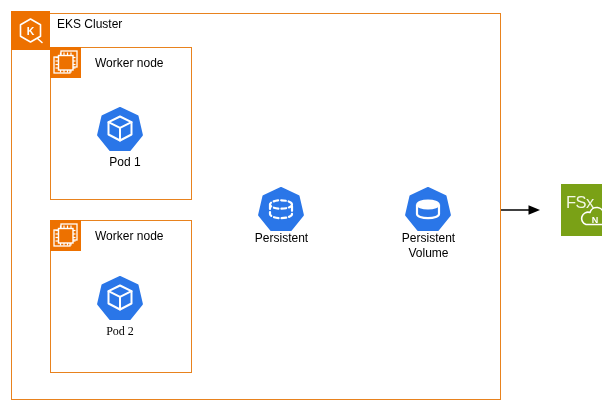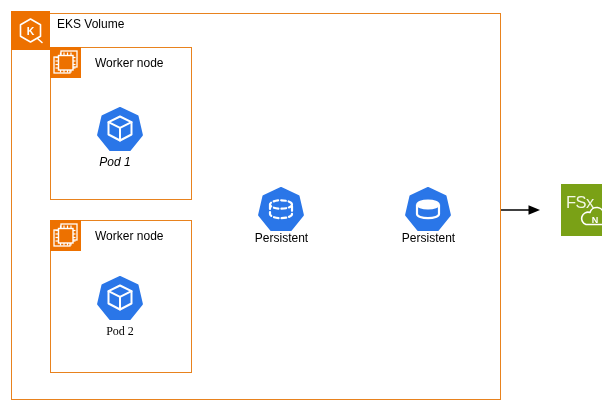--- a/index.html
+++ b/index.html
@@ -17,21 +17,21 @@
   .eks-icon  { left:11px; top:11px;  width:39px; height:39px; background:#ED7100; }
   .chip-icon { width:31px; height:31px; background:#ED7100; }
   .chip-icon.n1 { left:50px; top:47px; }
   .chip-icon.n2 { left:50px; top:220px; }
   
   .lbl { font-size:12px; line-height:15px; white-space:nowrap; }
   .cluster-lbl  { left:57px; top:17px; }
   .worker-lbl.n1 { left:95px; top:56px; }
   .worker-lbl.n2 { left:95px; top:229px; }
   .center-lbl { text-align:center; }
-  .pod-lbl.p1 { left:80px; top:155px; width:70px;font-style:italic; }
+  .pod-lbl.p1 { left:90px; top:155px; width:70px; }
   .pod-lbl.p2 { left:85px; top:324px; width:70px;font-family:Liberation Serif, serif; }
   .pvc-lbl { left:231px; top:231px; width:101px; }
   .pv-lbl  { left:378px; top:231px; width:101px; }
   
   .pod-icon   { width:46px; height:46px; }
   .pod-icon.p1 { left:97px; top:107px; }
   .pod-icon.p2 { left:97px; top:276px; }
   .pvc-icon { left:258px; top:187px; width:46px; height:46px; }
   .pv-icon  { left:405px; top:187px; width:46px; height:46px; }
   .fsx-icon { left:540px; top:184px; width:44px; height:52px;margin-left:21px; }
@@ -53,21 +53,21 @@
   </svg>
 
   <div class="abs cluster-box"></div>
   <div class="abs eks-icon">
     <svg viewBox="0 0 39 39" width="39" height="39">
       <polygon points="19.5,8 29.5,13.75 29.5,25.25 19.5,31 9.5,25.25 9.5,13.75" fill="none" stroke="#ffffff" stroke-width="1.6" stroke-linejoin="round"></polygon>
       <line x1="26.5" y1="27.5" x2="31" y2="31.5" stroke="#ffffff" stroke-width="1.6" stroke-linecap="round"></line>
       <text x="19.5" y="23.6" text-anchor="middle" font-size="10.5" font-weight="bold" fill="#ffffff" font-family="Liberation Sans, sans-serif">K</text>
     </svg>
   </div>
-  <div class="abs lbl cluster-lbl">EKS Volume</div>
+  <div class="abs lbl cluster-lbl">EKS Cluster</div>
 
   <div class="abs worker-box n1"></div>
   <div class="abs chip-icon n1">
     <svg viewBox="0 0 31 31" width="31" height="31">
       <rect x="4" y="10" width="16" height="16" fill="none" stroke="#ffffff" stroke-width="1.3"></rect>
       <rect x="11" y="4" width="16" height="16" fill="none" stroke="#ffffff" stroke-width="1.3"></rect>
       <g stroke="#ffffff" stroke-width="1.2">
         <line x1="10.5" y1="5.5" x2="10.5" y2="8.5"></line>
           <line x1="14" y1="5.5" x2="14" y2="8.5"></line>
           <line x1="17.5" y1="5.5" x2="17.5" y2="8.5"></line>
@@ -157,20 +157,21 @@
 
   <div class="abs pv-icon">
     <svg viewBox="0 0 46 46" width="46" height="46">
       <polygon points="23,1 40.5,9.1 44.9,28 32.8,43 13.2,43 1.1,28 5.5,9.1" fill="#2A76E8" stroke="#2A76E8" stroke-width="2" stroke-linejoin="round"></polygon>
       <path d="M12 17.5 V27 A11 4.2 0 0 0 34 27 V17.5" fill="none" stroke="#ffffff" stroke-width="2.2"></path>
       <ellipse cx="23" cy="17.5" rx="11" ry="4.2" fill="#ffffff" stroke="#ffffff" stroke-width="1.5"></ellipse>
     </svg>
   </div>
   <div class="abs lbl center-lbl pv-lbl">
     <div>Persistent</div>
+    <div>Volume</div>
   </div>
 
   <div class="abs fsx-icon">
     <svg viewBox="0 0 52 52" width="52" height="52">
       <rect x="0" y="0" width="52" height="52" fill="#7AA116"></rect>
       <text x="5" y="23.5" font-size="16.5" fill="#F2F7E4" font-family="Liberation Sans, sans-serif" letter-spacing="-0.5">FSx</text>
       <path d="M25 40.5 h16.5 a5.2 5.2 0 0 0 1.2 -10.3 a7 7 0 0 0 -13.7 -1.7 a6 6 0 0 0 -4 12 Z" fill="#7AA116" stroke="#ffffff" stroke-width="1.6" stroke-linejoin="round"></path>
       <text x="34" y="38.5" text-anchor="middle" font-size="9" font-weight="bold" fill="#ffffff" font-family="Liberation Sans, sans-serif">N</text>
     </svg>
   </div>

